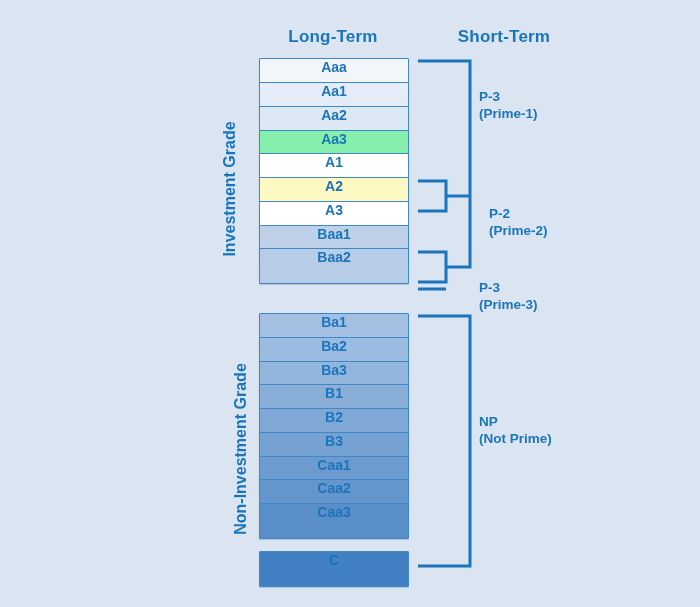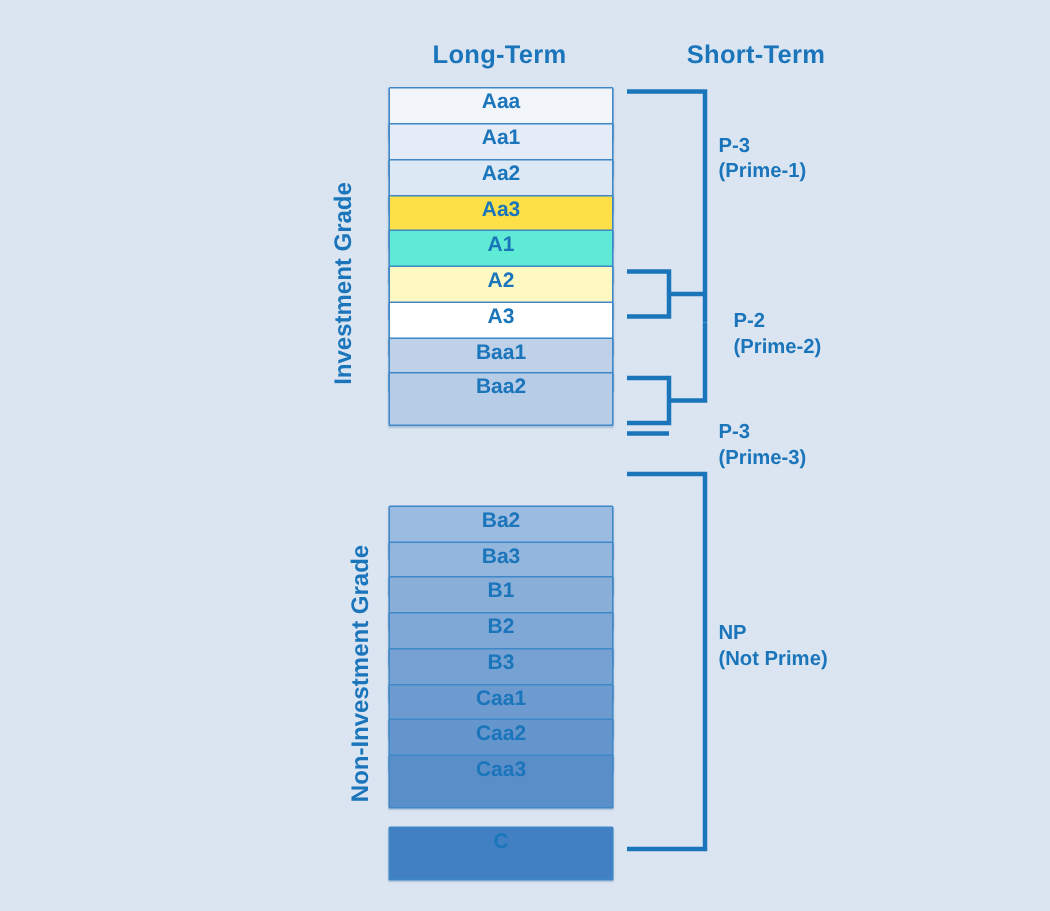--- a/index.html
+++ b/index.html
@@ -108,39 +108,42 @@
 
   <div class="rating-box" style="top: 58px; background: rgb(242, 246, 251);">
       <span>Aaa</span>
     </div>
   <div class="rating-box" style="top: 82px; background: rgb(227, 236, 247);">
       <span>Aa1</span>
     </div>
   <div class="rating-box" style="top: 106px; background: rgb(221, 232, 245);">
       <span>Aa2</span>
     </div>
-  <div class="rating-box" style="top: 130px; background: #fde047;">
+  <div class="rating-box" style="top: 130px; background: #86efac;">
       <span>Aa3</span>
     </div>
-  <div class="rating-box" style="top: 153px; background: #5eead4;">
+  <div class="rating-box" style="top: 153px; background: #ffffff;">
       <span>A1</span>
     </div>
   <div class="rating-box" style="top: 177px; background: #fef9c3;">
       <span>A2</span>
     </div>
   <div class="rating-box" style="top: 201px; background: #ffffff;">
       <span>A3</span>
     </div>
   <div class="rating-box" style="top: 225px; background: rgb(190, 209, 233);">
       <span>Baa1</span>
     </div>
   <div class="rating-box" style="top: 248px; background: rgb(183, 204, 231);">
       <span>Baa2</span>
     </div>
 
+  <div class="rating-box" style="top: 313px; background: rgb(163, 192, 226);">
+      <span>Ba1</span>
+    </div>
   <div class="rating-box" style="top: 337px; background: rgb(155, 187, 224);">
       <span>Ba2</span>
     </div>
   <div class="rating-box" style="top: 361px; background: rgb(147, 182, 221);">
       <span>Ba3</span>
     </div>
   <div class="rating-box" style="top: 384px; background: rgb(137, 175, 217);">
       <span>B1</span>
     </div>
   <div class="rating-box" style="top: 408px; background: rgb(127, 168, 214);">

